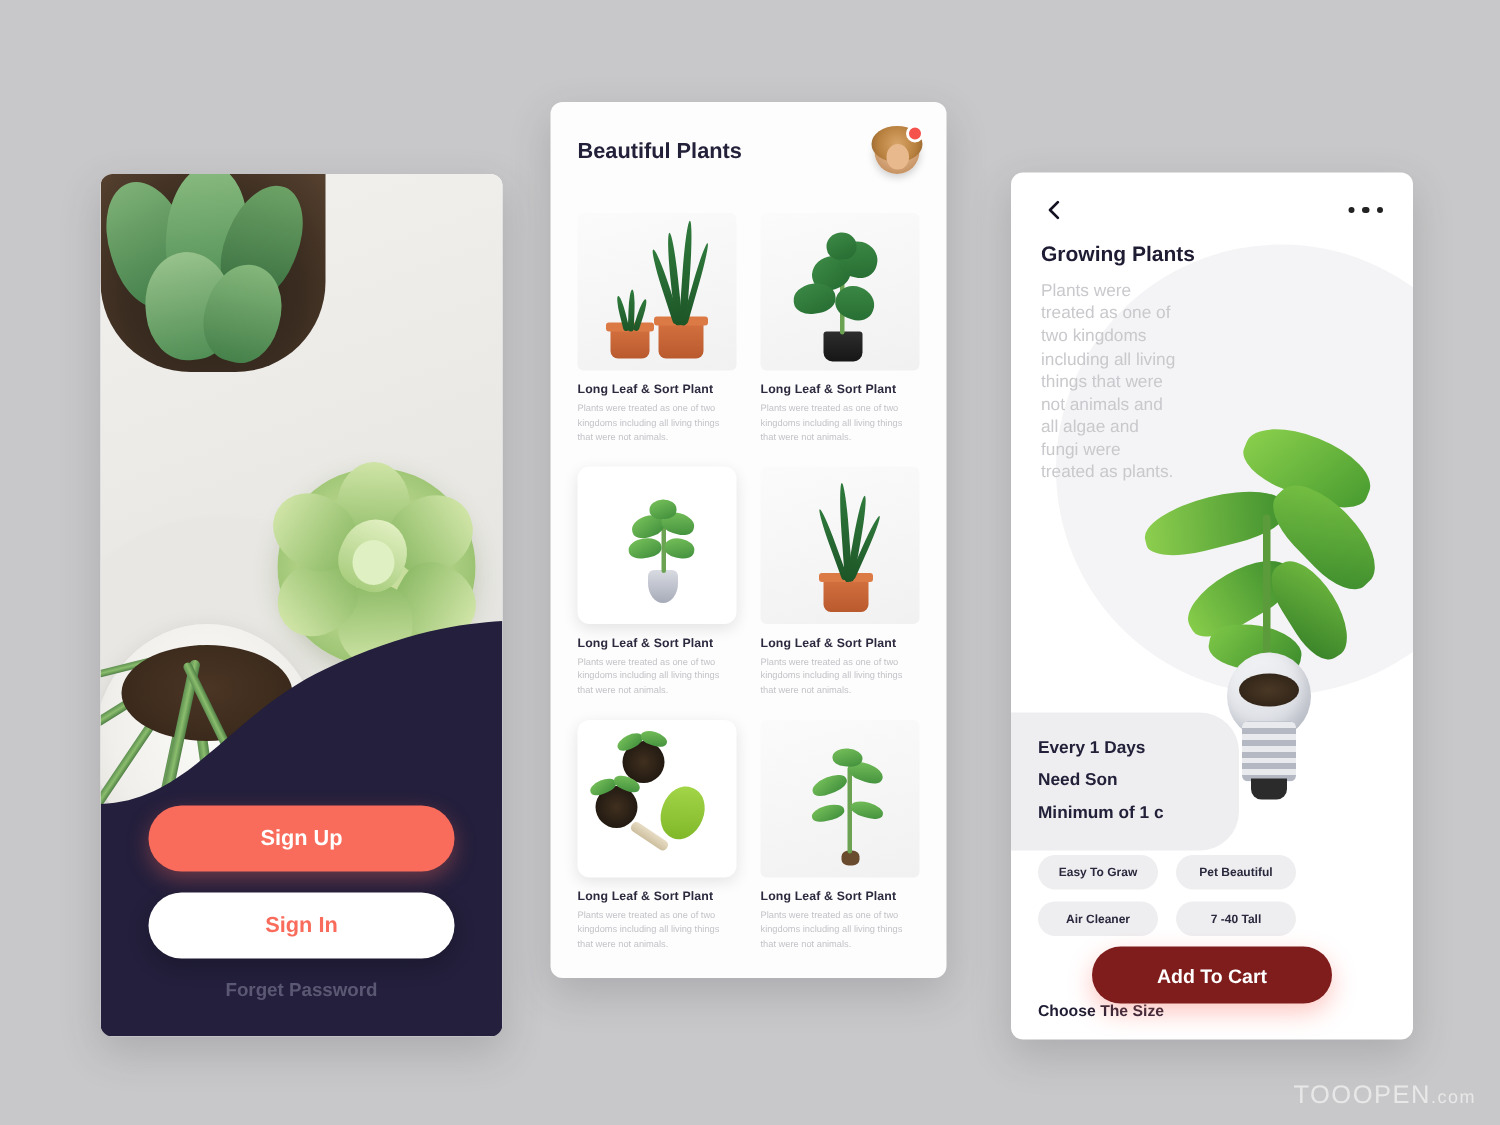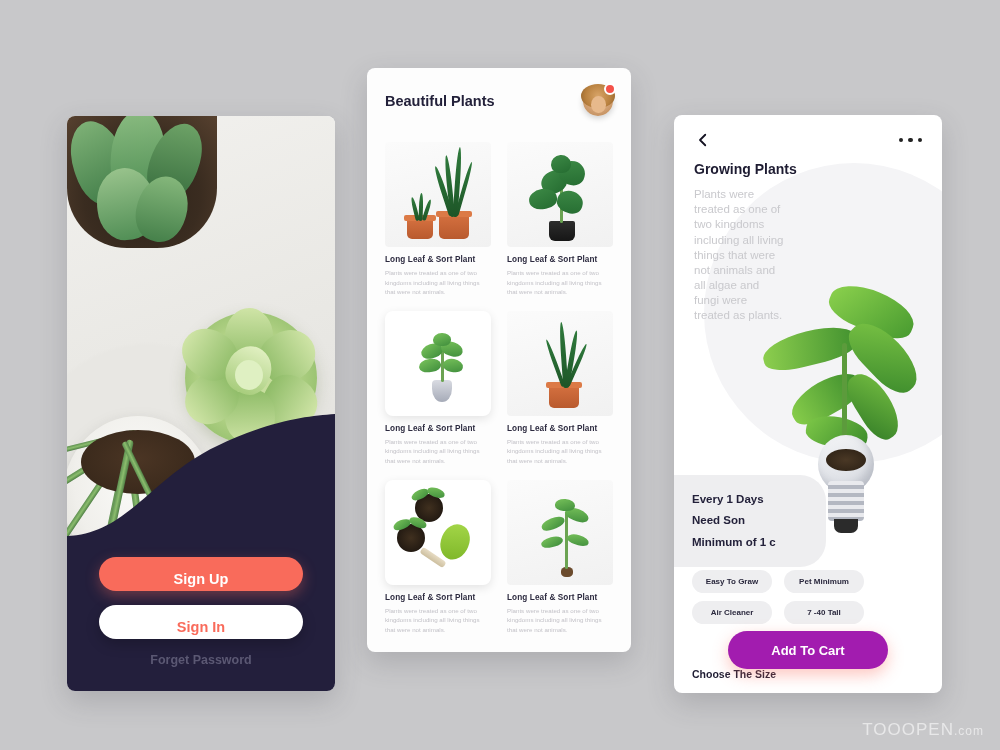--- a/index.html
+++ b/index.html
@@ -69,21 +69,21 @@
   .s3{left:58px;top:20px;width:6px;height:150px;transform:rotate(-26deg);transform-origin:top}
   .s4{left:68px;top:18px;width:6px;height:132px;transform:rotate(34deg);transform-origin:top}
   .s5{left:56px;top:22px;width:6px;height:128px;transform:rotate(-46deg);transform-origin:top}
   .s6{left:72px;top:20px;width:6px;height:110px;transform:rotate(58deg);transform-origin:top}
   .s7{left:62px;top:16px;width:5px;height:96px;transform:rotate(-66deg);transform-origin:top}
   .s8{left:70px;top:16px;width:5px;height:88px;transform:rotate(76deg);transform-origin:top}
 
   .auth-dark { position: absolute; left:0; top:0; width:100%; height:100%; }
   .auth-actions { position: absolute; left: 0; right: 0; bottom: 24px; padding: 0 32px; }
   .btn-pill {
-    display: block; width: 100%; height: 34px; line-height: 44px;
+    display: block; width: 100%; height: 44px; line-height: 44px;
     border: none; border-radius: 24px; text-align: center;
     font-size: 14.5px; font-weight: bold; cursor: pointer;
   }
   .btn-signup { background: #f96b5b; color: #ffffff; box-shadow: 0 5px 14px rgba(249,107,91,.35); }
   .btn-signin { background: #ffffff; color: #f96b5b; margin-top: 14px; box-shadow: 0 5px 14px rgba(0,0,0,.22); }
   .forget { display:block; text-align:center; margin-top: 14px; font-size: 12.5px; color: #5b5873; font-weight: bold; cursor:pointer; }
 
   
   #phone-list { left: 367px; top: 68px; width: 264px; height: 584px; background:#fdfdfd; }
   .list-head { display:flex; align-items:center; justify-content:space-between; padding: 18px 18px 0 18px; }
@@ -146,21 +146,21 @@
   .tag {
     min-width: 80px; padding: 7px 4px; text-align:center; border-radius: 14px;
     background:#eeeef0; font-size: 8px; font-weight:bold; color:#2a283d; cursor:pointer;
   }
 
   .size-label { position:absolute; left: 18px; top: 553px; font-size: 10.5px; font-weight:bold; color:#1f1d33; }
 
   .cart-btn {
     position:absolute; left: 50%; transform: translateX(-50%); bottom: 24px;
     width: 160px; height: 38px; border:none; border-radius: 20px;
-    background:#a21caf; color:#fff; font-size: 13px; font-weight:bold; cursor:pointer;
+    background:#7f1d1d; color:#fff; font-size: 13px; font-weight:bold; cursor:pointer;
     box-shadow: 0 6px 16px rgba(249,107,91,.38);
   }
 
   
   .hero { position:absolute; right: 6px; top: 170px; width: 170px; height: 350px; }
   .hleaf { position:absolute; border-radius: 58% 58% 44% 44%; }
 
   .watermark {
     position:absolute; right: 16px; bottom: 10px;
     font-size: 17px; color: rgba(255,255,255,.58); letter-spacing: 1px;
@@ -360,21 +360,21 @@
     </div>
 
     <div class="info-card">
       <div>Every 1 Days</div>
       <div>Need Son</div>
       <div>Minimum of 1 c</div>
     </div>
 
     <div class="tags">
       <div class="tag">Easy To Graw</div>
-      <div class="tag">Pet Minimum</div>
+      <div class="tag">Pet Beautiful</div>
       <div class="tag">Air Cleaner</div>
       <div class="tag">7 -40 Tall</div>
     </div>
 
     <div class="size-label">Choose The Size</div>
 
     <button class="cart-btn">Add To Cart</button>
   </div>
 
   <div class="watermark">

